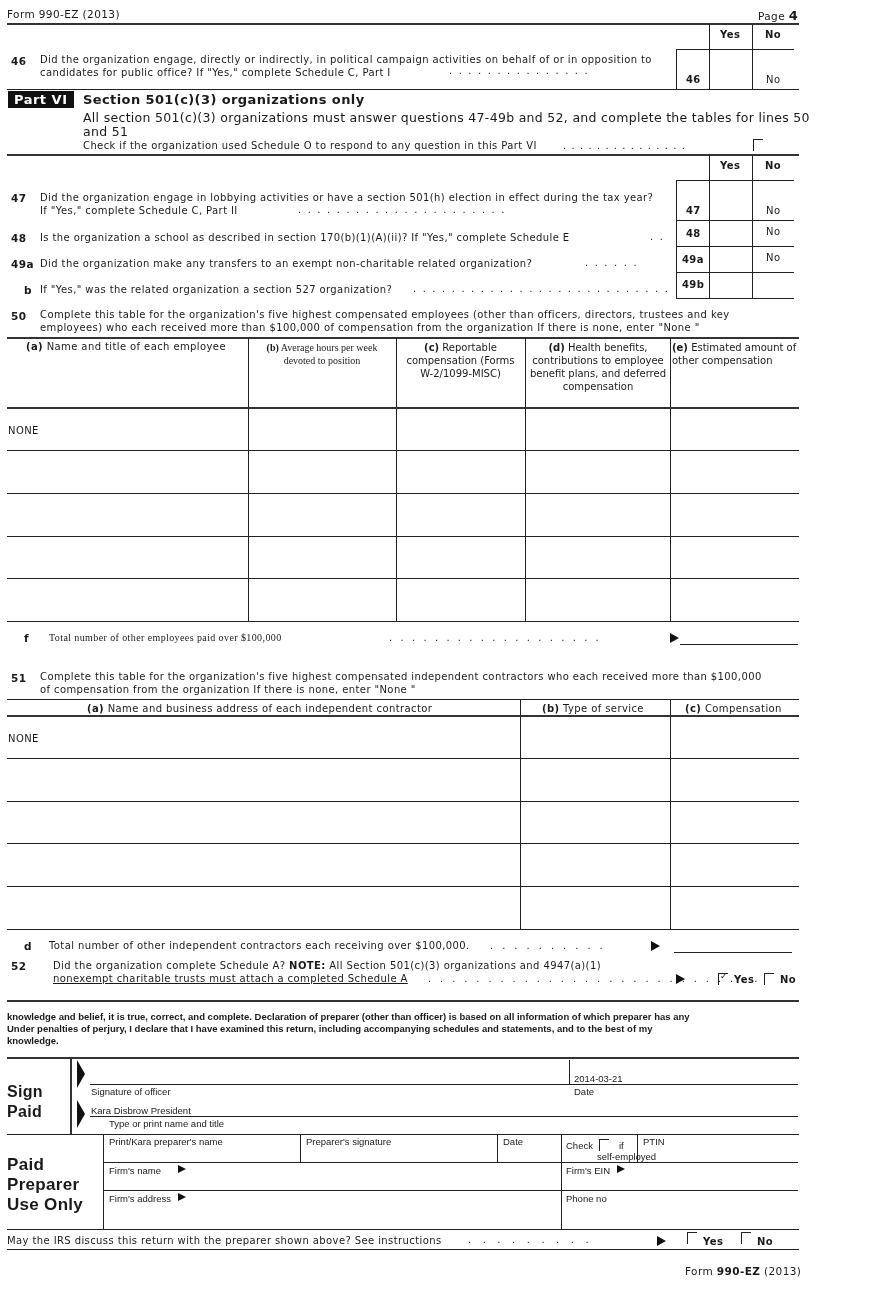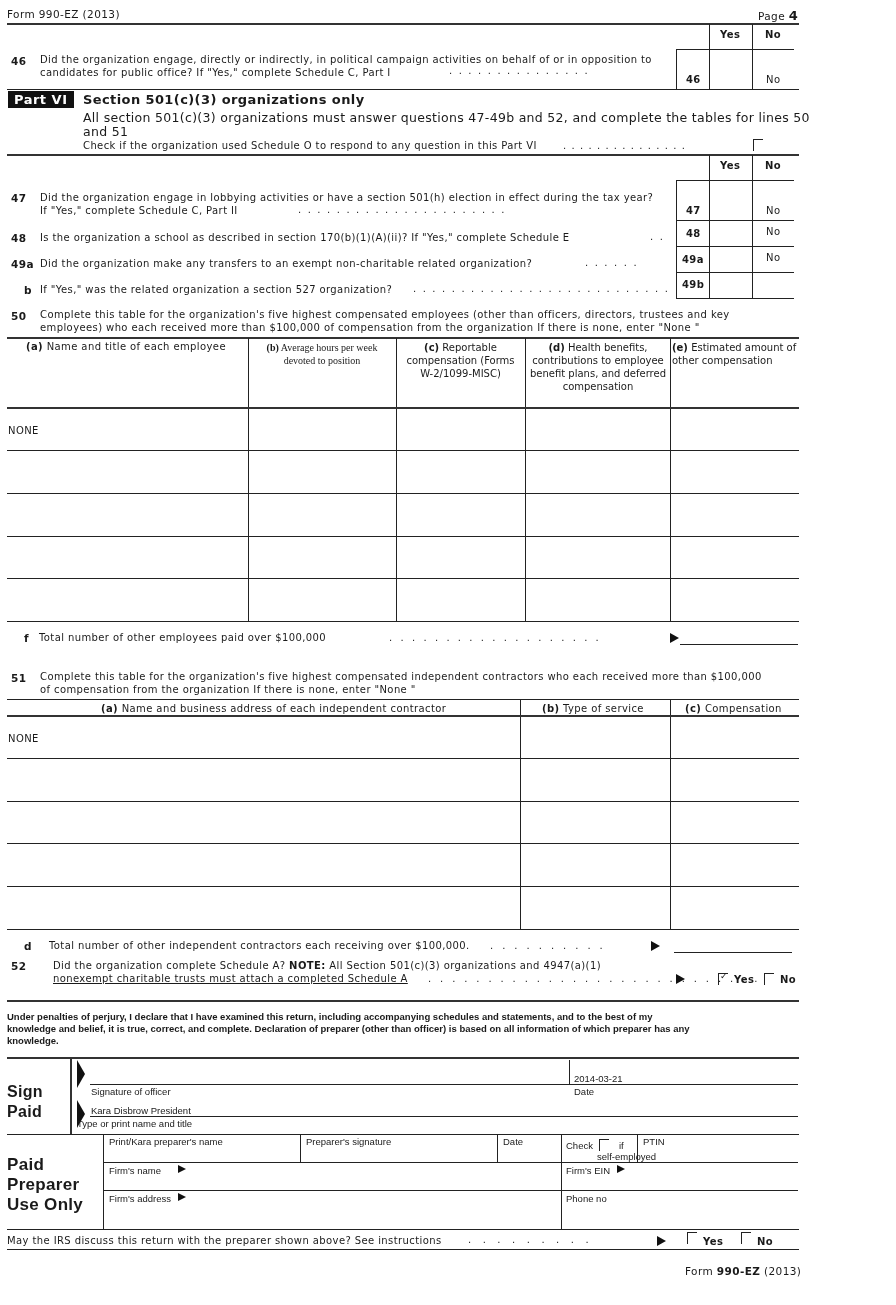--- a/index.html
+++ b/index.html
@@ -115,35 +115,35 @@
   <div class="hl" style="left:7px;top:493px;width:792px;"></div>
   <div class="t sm" style="left:8px;top:511px;"></div>
   <div class="hl" style="left:7px;top:536px;width:792px;"></div>
   <div class="t sm" style="left:8px;top:554px;"></div>
   <div class="hl" style="left:7px;top:578px;width:792px;"></div>
   <div class="t sm" style="left:8px;top:596px;"></div>
   <div class="hl" style="left:7px;top:621px;width:792px;"></div>
 </div>
 
 <div class="t b" style="left:24px;top:632px;">f</div>
-<div class="t sm" style="left:39px;top:632px;">Total number of other employees paid over $100,000</div>
+<div class="t sm" style="left:49px;top:632px;font-family:Liberation Serif, serif;">Total number of other employees paid over $100,000</div>
 <div class="dots" style="left:389px;top:632px;letter-spacing:8.3px;">...................</div>
 <div class="arrow" style="left:670px;top:633px;"></div>
 <div class="hl" style="left:680px;top:644px;width:118px;"></div>
 <div class="t sm" style="left:684px;top:631px;"></div>
 
 <div class="t b" style="left:11px;top:672px;">51</div>
 <div class="t sm" style="left:40px;top:671px;">Complete this table for the organization's five highest compensated independent contractors who each received more than $100,000</div>
 <div class="t sm" style="left:40px;top:684px;">of compensation from the organization  If there is none, enter "None "</div>
 <div class="hl" style="left:7px;top:699px;width:792px;"></div>
 
 <div>
   <div class="vl" style="left:520px;top:700px;height:229px;"></div>
   <div class="vl" style="left:670px;top:700px;height:229px;"></div>
-  <div class="abs sm" style="left:87px;top:703px;letter-spacing:0.4px;margin-left:14px;"><b>(a)</b> <span>Name and business address of each independent contractor</span></div>
+  <div class="abs sm" style="left:87px;top:703px;letter-spacing:0.4px;"><b>(a)</b> <span>Name and business address of each independent contractor</span></div>
   <div class="abs sm" style="left:542px;top:703px;letter-spacing:0.4px;"><b>(b)</b> <span>Type of service</span></div>
   <div class="abs sm" style="left:685px;top:703px;letter-spacing:0.4px;"><b>(c)</b> <span>Compensation</span></div>
   <div class="hl2" style="left:7px;top:715px;width:792px;"></div>
 
   <div class="t sm" style="left:8px;top:733px;">NONE</div>
   <div class="hl" style="left:7px;top:758px;width:792px;"></div>
   <div class="t sm" style="left:8px;top:776px;"></div>
   <div class="hl" style="left:7px;top:801px;width:792px;"></div>
   <div class="t sm" style="left:8px;top:819px;"></div>
   <div class="hl" style="left:7px;top:843px;width:792px;"></div>
@@ -167,41 +167,41 @@
 <div class="arrow" style="left:676px;top:974px;"></div>
 <div class="chk" style="left:718px;top:973px;">
     <span class="abs" style="left:1px;top:-3px;font-size:9px;">✓</span>
   </div>
 <div class="t b sm" style="left:734px;top:974px;">Yes</div>
 <div class="chk" style="left:764px;top:973px;"></div>
 <div class="t b sm" style="left:780px;top:974px;">No</div>
 <div class="hl2" style="left:7px;top:1000px;width:792px;"></div>
 
 <div class="abs lbl b" style="left:7px;top:1011px;font-size:9.5px;line-height:12px;">
+  <div>knowledge and belief, it is true, correct, and complete. Declaration of preparer (other than officer) is based on all information of which preparer has any</div>
   <div>Under penalties of perjury, I declare that I have examined this return, including accompanying schedules and statements, and to the best of my</div>
-  <div>knowledge and belief, it is true, correct, and complete. Declaration of preparer (other than officer) is based on all information of which preparer has any</div>
   <div>knowledge.</div>
 </div>
 <div class="hl2" style="left:7px;top:1057px;width:792px;"></div>
 
 <div class="abs big" style="left:7px;top:1082px;">
   <div>Sign</div>
   <div>Paid</div>
 </div>
 <div class="vl2" style="left:70px;top:1058px;height:76px;"></div>
 <div class="sigarrow" style="left:77px;top:1060px;"></div>
 <div class="sigarrow" style="left:77px;top:1100px;"></div>
 <div class="vl" style="left:569px;top:1060px;height:24px;"></div>
 <div class="t lbl" style="left:574px;top:1073px;">2014-03-21</div>
 <div class="hl" style="left:90px;top:1084px;width:708px;"></div>
 <div class="t lbl" style="left:91px;top:1086px;">Signature of officer</div>
 <div class="t lbl" style="left:574px;top:1086px;">Date</div>
 <div class="t lbl" style="left:91px;top:1105px;">Kara Disbrow  President</div>
 <div class="hl" style="left:90px;top:1116px;width:708px;"></div>
-<div class="t lbl" style="left:77px;top:1118px;">Type or print name and title</div>
+<div class="t lbl" style="left:109px;top:1118px;">Type or print name and title</div>
 <div class="hl" style="left:7px;top:1134px;width:792px;"></div>
 
 <div class="abs big" style="left:7px;top:1155px;font-size:17px;">
   <div>Paid</div>
   <div>Preparer</div>
   <div>Use Only</div>
 </div>
 <div class="vl" style="left:103px;top:1135px;height:94px;"></div>
 
 <div class="t lbl" style="left:109px;top:1136px;">Print/Kara preparer's name</div>

